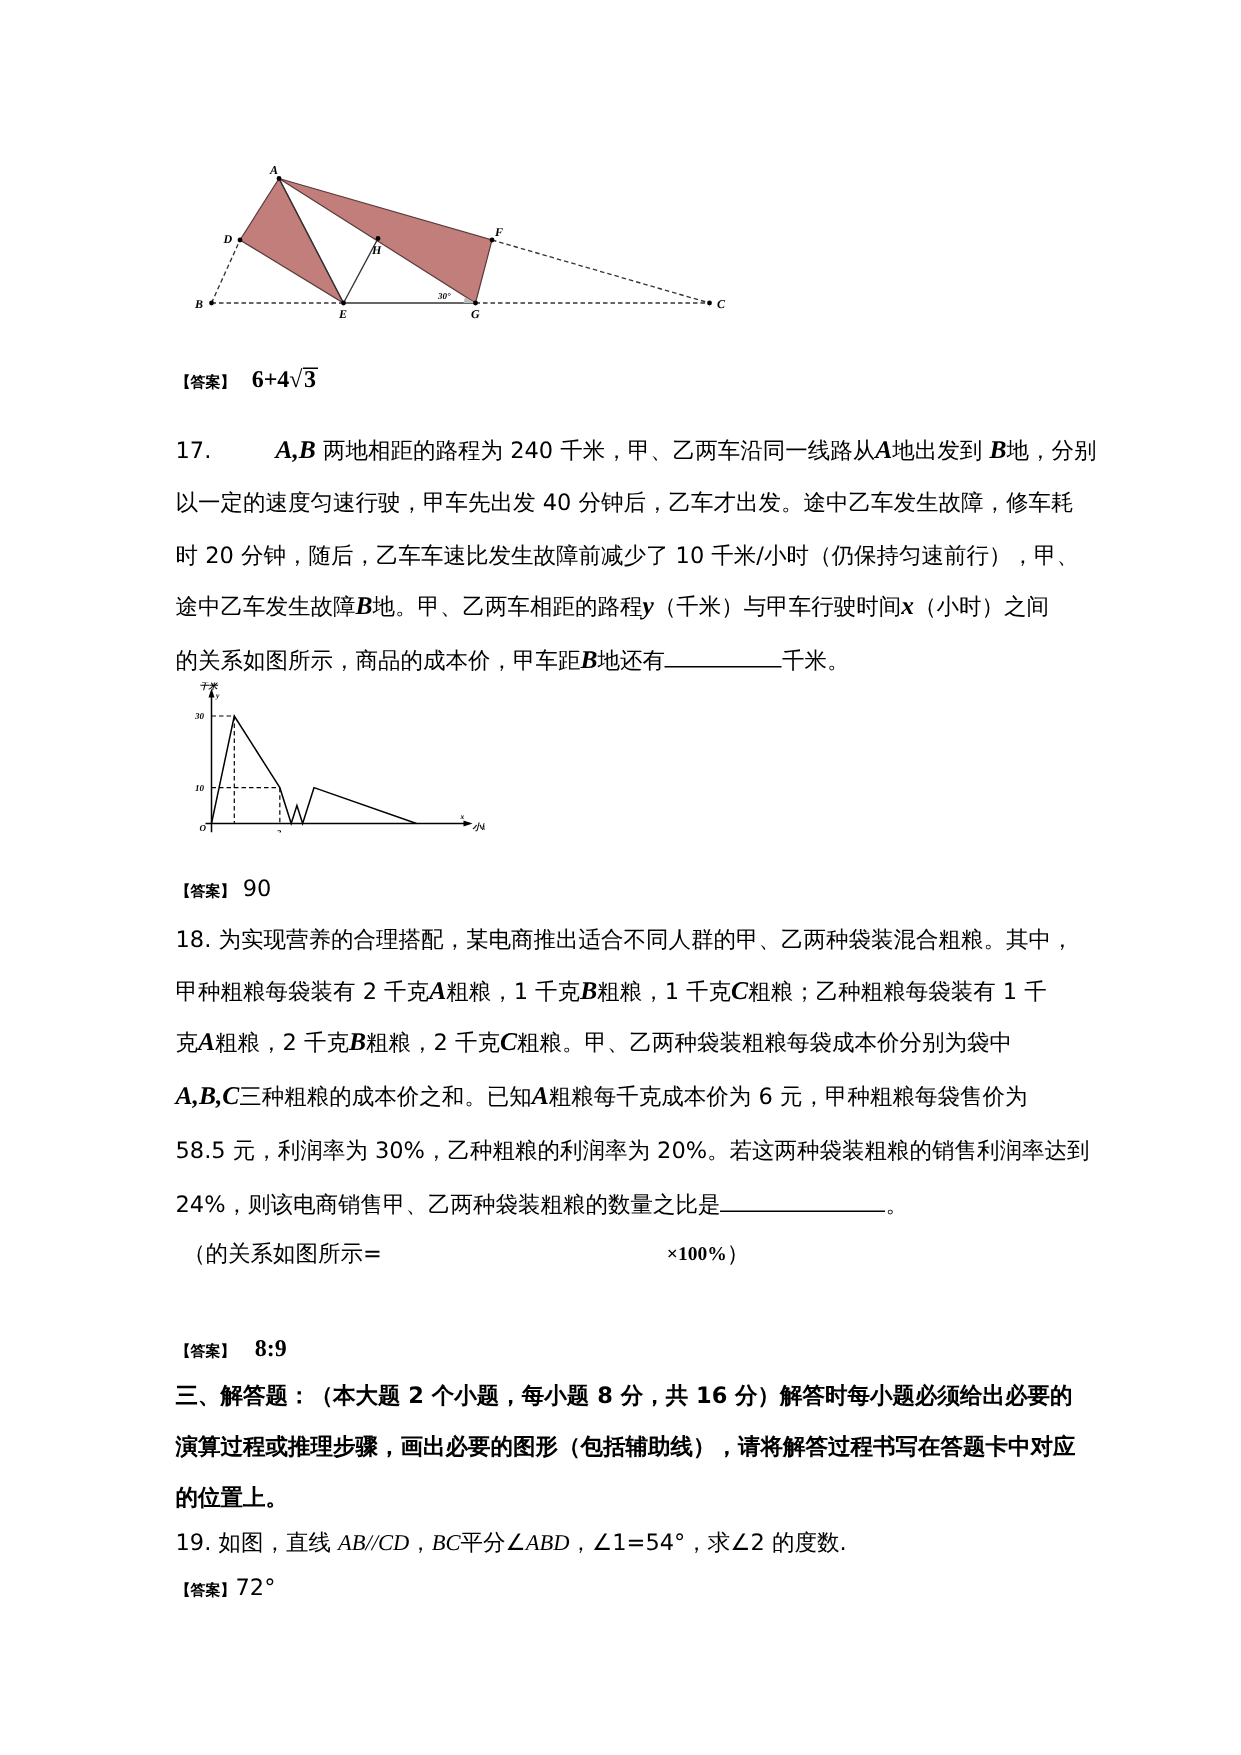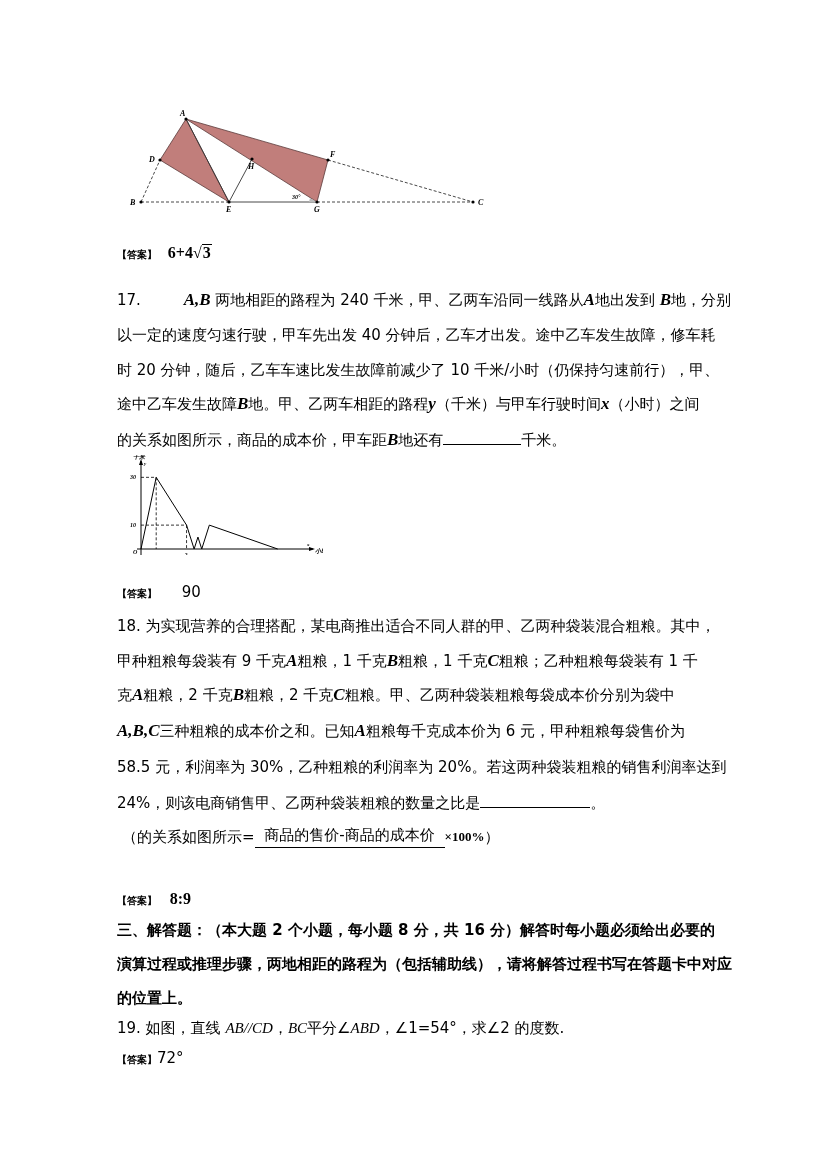--- a/index.html
+++ b/index.html
@@ -91,51 +91,50 @@
       <text x="5" y="99" font-size="6">O</text>
       <text x="5" y="4" font-size="6">千米</text>
       <text x="16" y="10" font-size="5">y</text>
       <text x="179" y="91" font-size="5">x</text>
       <text x="187" y="98" font-size="6">小时</text>
     </g>
 </svg>
 
 <div class="line" style="top:582px;">
   <span class="ans-label">【答案】</span>
-  <span style="margin-left:20px;">90</span>
+  <span style="margin-left:0;">90</span>
 </div>
 
 <div class="line" style="top:616px;">18. 为实现营养的合理搭配，某电商推出适合不同人群的甲、乙两种袋装混合粗粮。其中，</div>
 <div class="line" style="top:651px;">
-  <span>甲种粗粮每袋装有 9 千克</span><span class="bi">A</span><span>粗粮，1 千克</span><span class="bi">B</span><span>粗粮，1 千克</span><span class="bi">C</span><span>粗粮；乙种粗粮每袋装有 1 千</span>
+  <span>甲种粗粮每袋装有 2 千克</span><span class="bi">A</span><span>粗粮，1 千克</span><span class="bi">B</span><span>粗粮，1 千克</span><span class="bi">C</span><span>粗粮；乙种粗粮每袋装有 1 千</span>
 </div>
 <div class="line" style="top:685px;">
   <span>克</span><span class="bi">A</span><span>粗粮，2 千克</span><span class="bi">B</span><span>粗粮，2 千克</span><span class="bi">C</span><span>粗粮。甲、乙两种袋装粗粮每袋成本价分别为袋中</span>
 </div>
 <div class="line" style="top:721px;">
   <span class="bi">A,B,C</span><span>三种粗粮的成本价之和。已知</span><span class="bi">A</span><span>粗粮每千克成本价为 6 元，甲种粗粮每袋售价为</span>
 </div>
 <div class="line" style="top:757px;">58.5 元，利润率为 30%，乙种粗粮的利润率为 20%。若这两种袋装粗粮的销售利润率达到</div>
 <div class="line" style="top:791px;">
   <span>24%，则该电商销售甲、乙两种袋装粗粮的数量之比是</span><span class="blank" style="width:110px;"></span><span>。</span>
 </div>
 
 <div class="abs" style="left:122px;top:826px;font-size:15px;white-space:nowrap;">
   <span style="vertical-align:middle;">（的关系如图所示=</span><span class="frac" style="width:190px;">
-    <span class="num">商品的售价-商品的成本价</span>
   </span><span class="serif-b" style="vertical-align:middle;font-size:13px;">×100%</span><span style="vertical-align:middle;">）</span>
 </div>
 
 <div class="line" style="top:889px;">
   <span class="ans-label">【答案】</span>
   <span class="serif-b" style="margin-left:8px;">8:9</span>
 </div>
 
 <div class="line b" style="top:920px;">三、解答题：（本大题 2 个小题，每小题 8 分，共 16 分）解答时每小题必须给出必要的</div>
-<div class="line b" style="top:954px;">演算过程或推理步骤，两地相距的路程为（包括辅助线），请将解答过程书写在答题卡中对应</div>
+<div class="line b" style="top:954px;">演算过程或推理步骤，画出必要的图形（包括辅助线），请将解答过程书写在答题卡中对应</div>
 <div class="line b" style="top:988px;">的位置上。</div>
 
 <div class="line" style="top:1018px;">
   <span>19. 如图，直线 </span><span class="it">AB//CD</span><span>，</span><span class="it">BC</span><span>平分∠</span><span class="it">ABD</span><span>，∠1=54°，求∠2 的度数.</span>
 </div>
 <div class="line" style="top:1048px;">
   <span class="ans-label">【答案】</span><span>72°</span>
 </div>
 
 </body></html>

